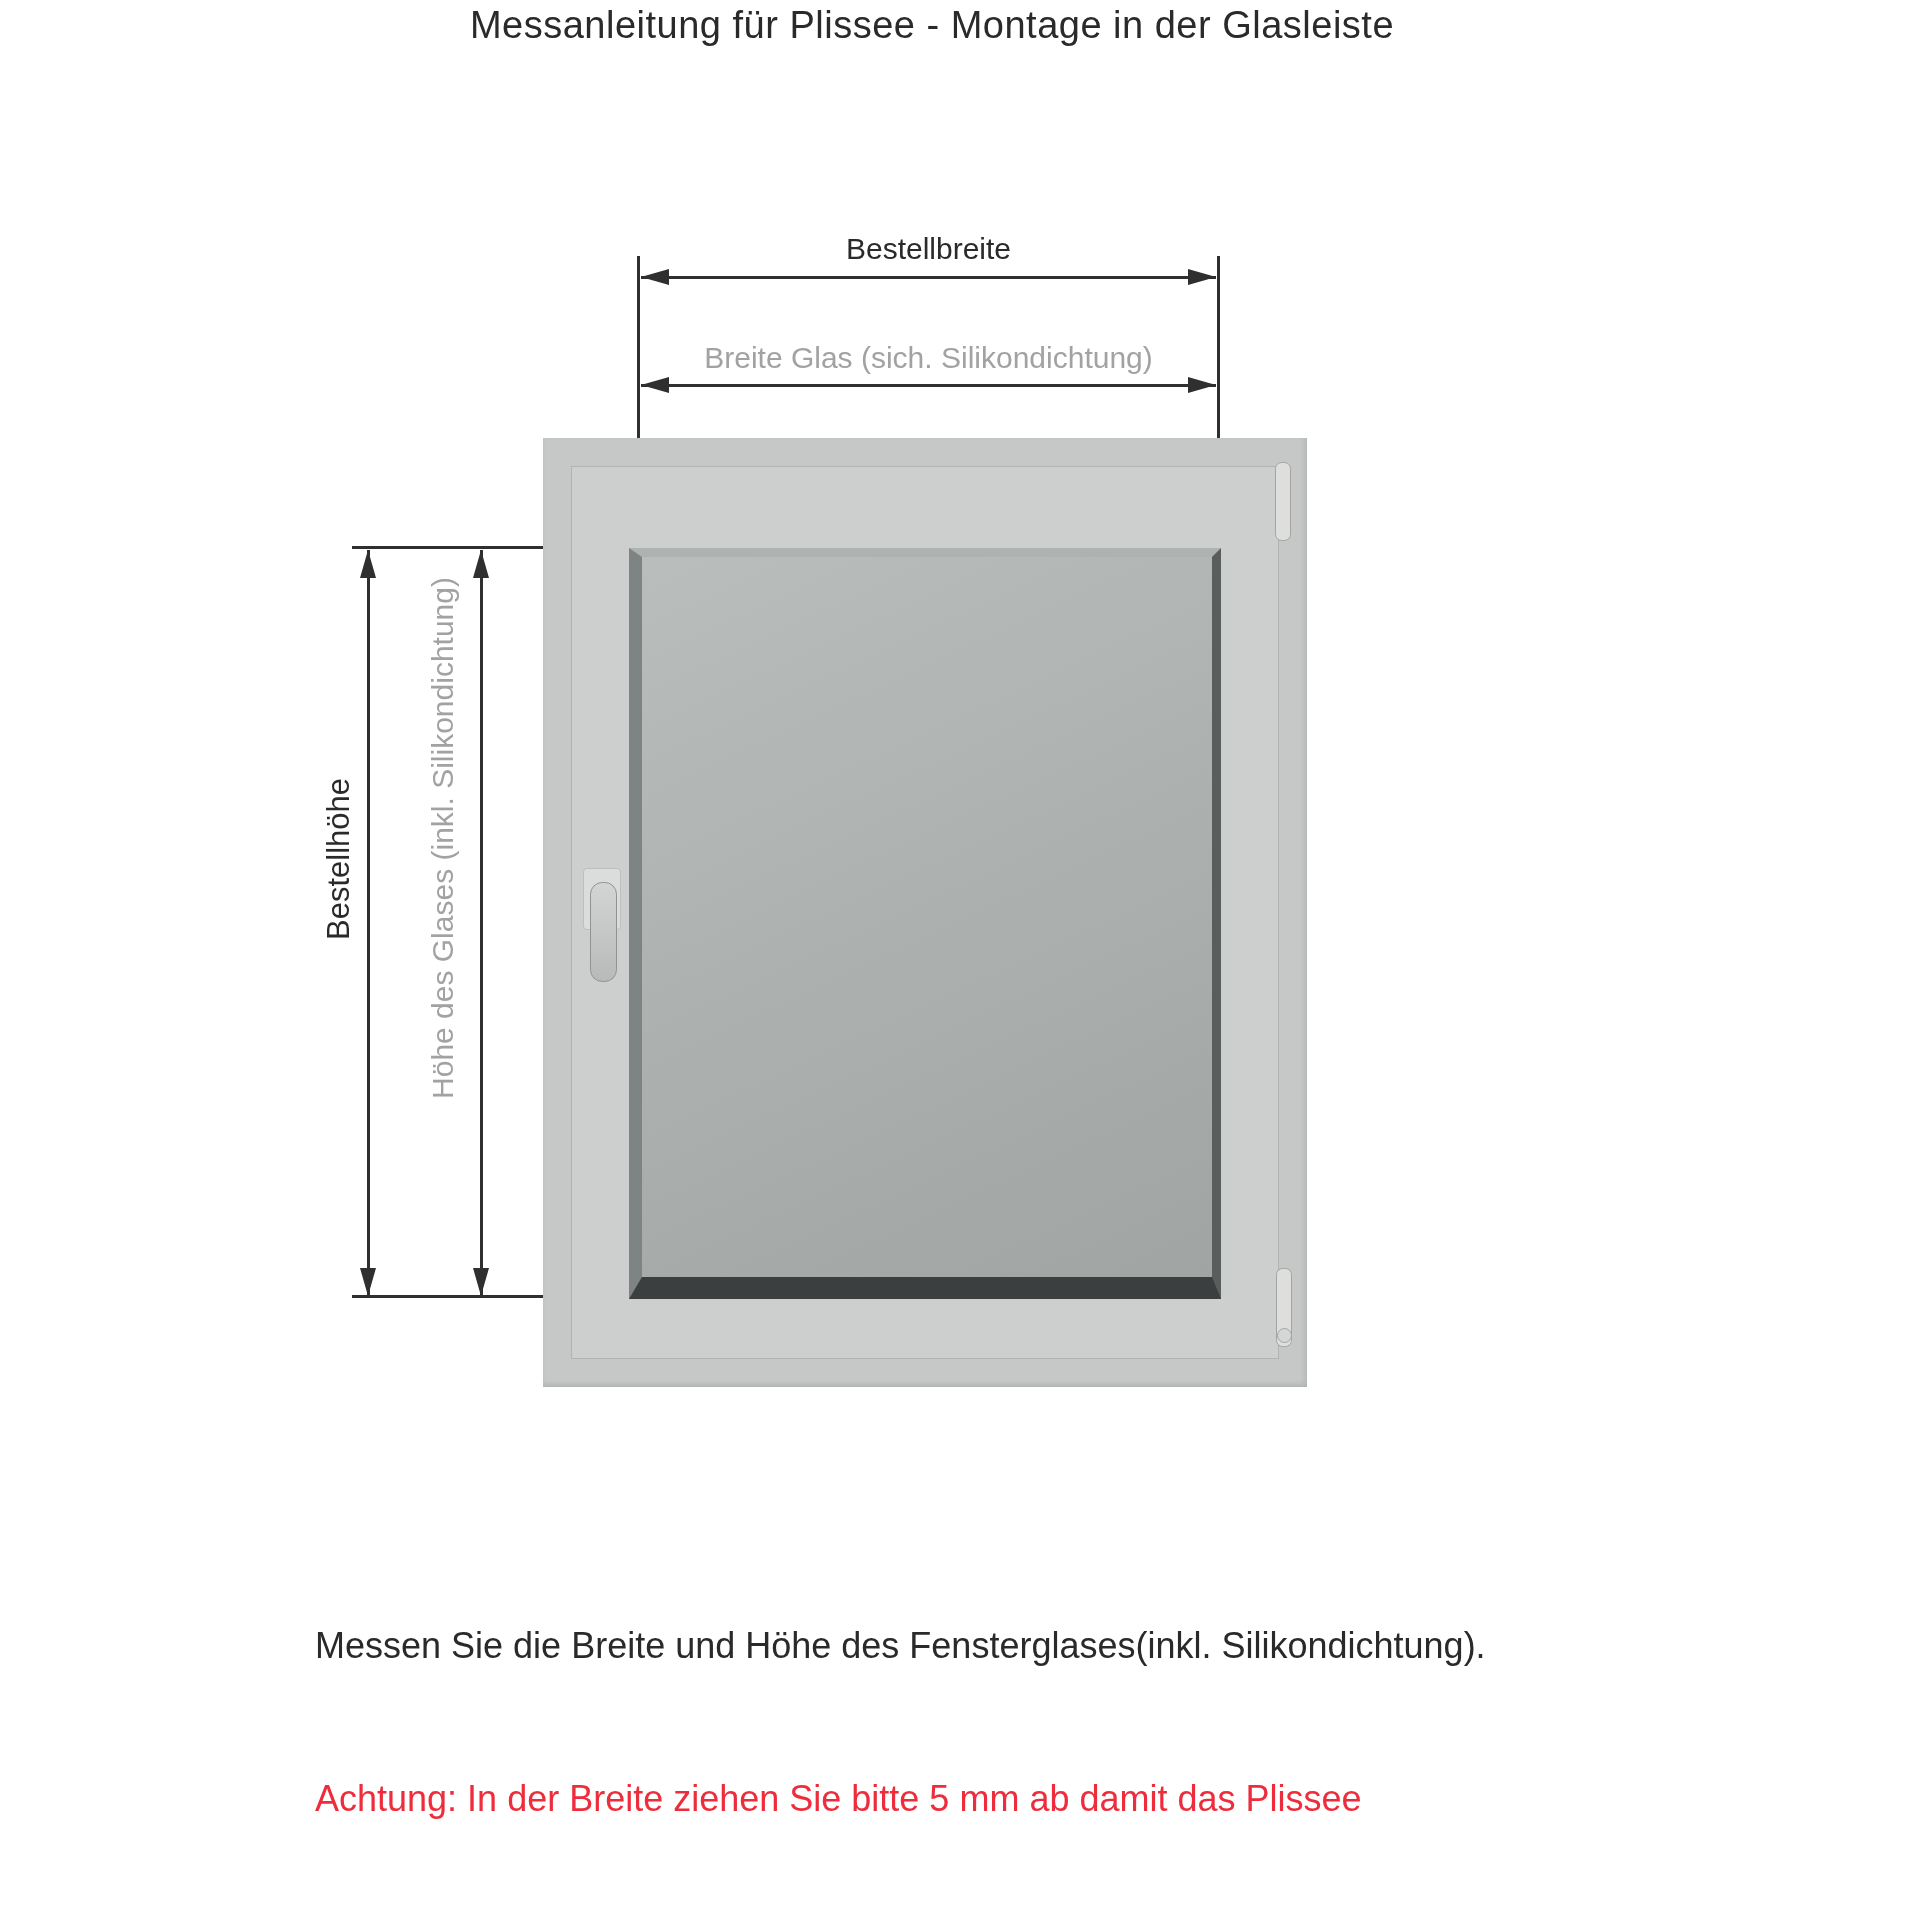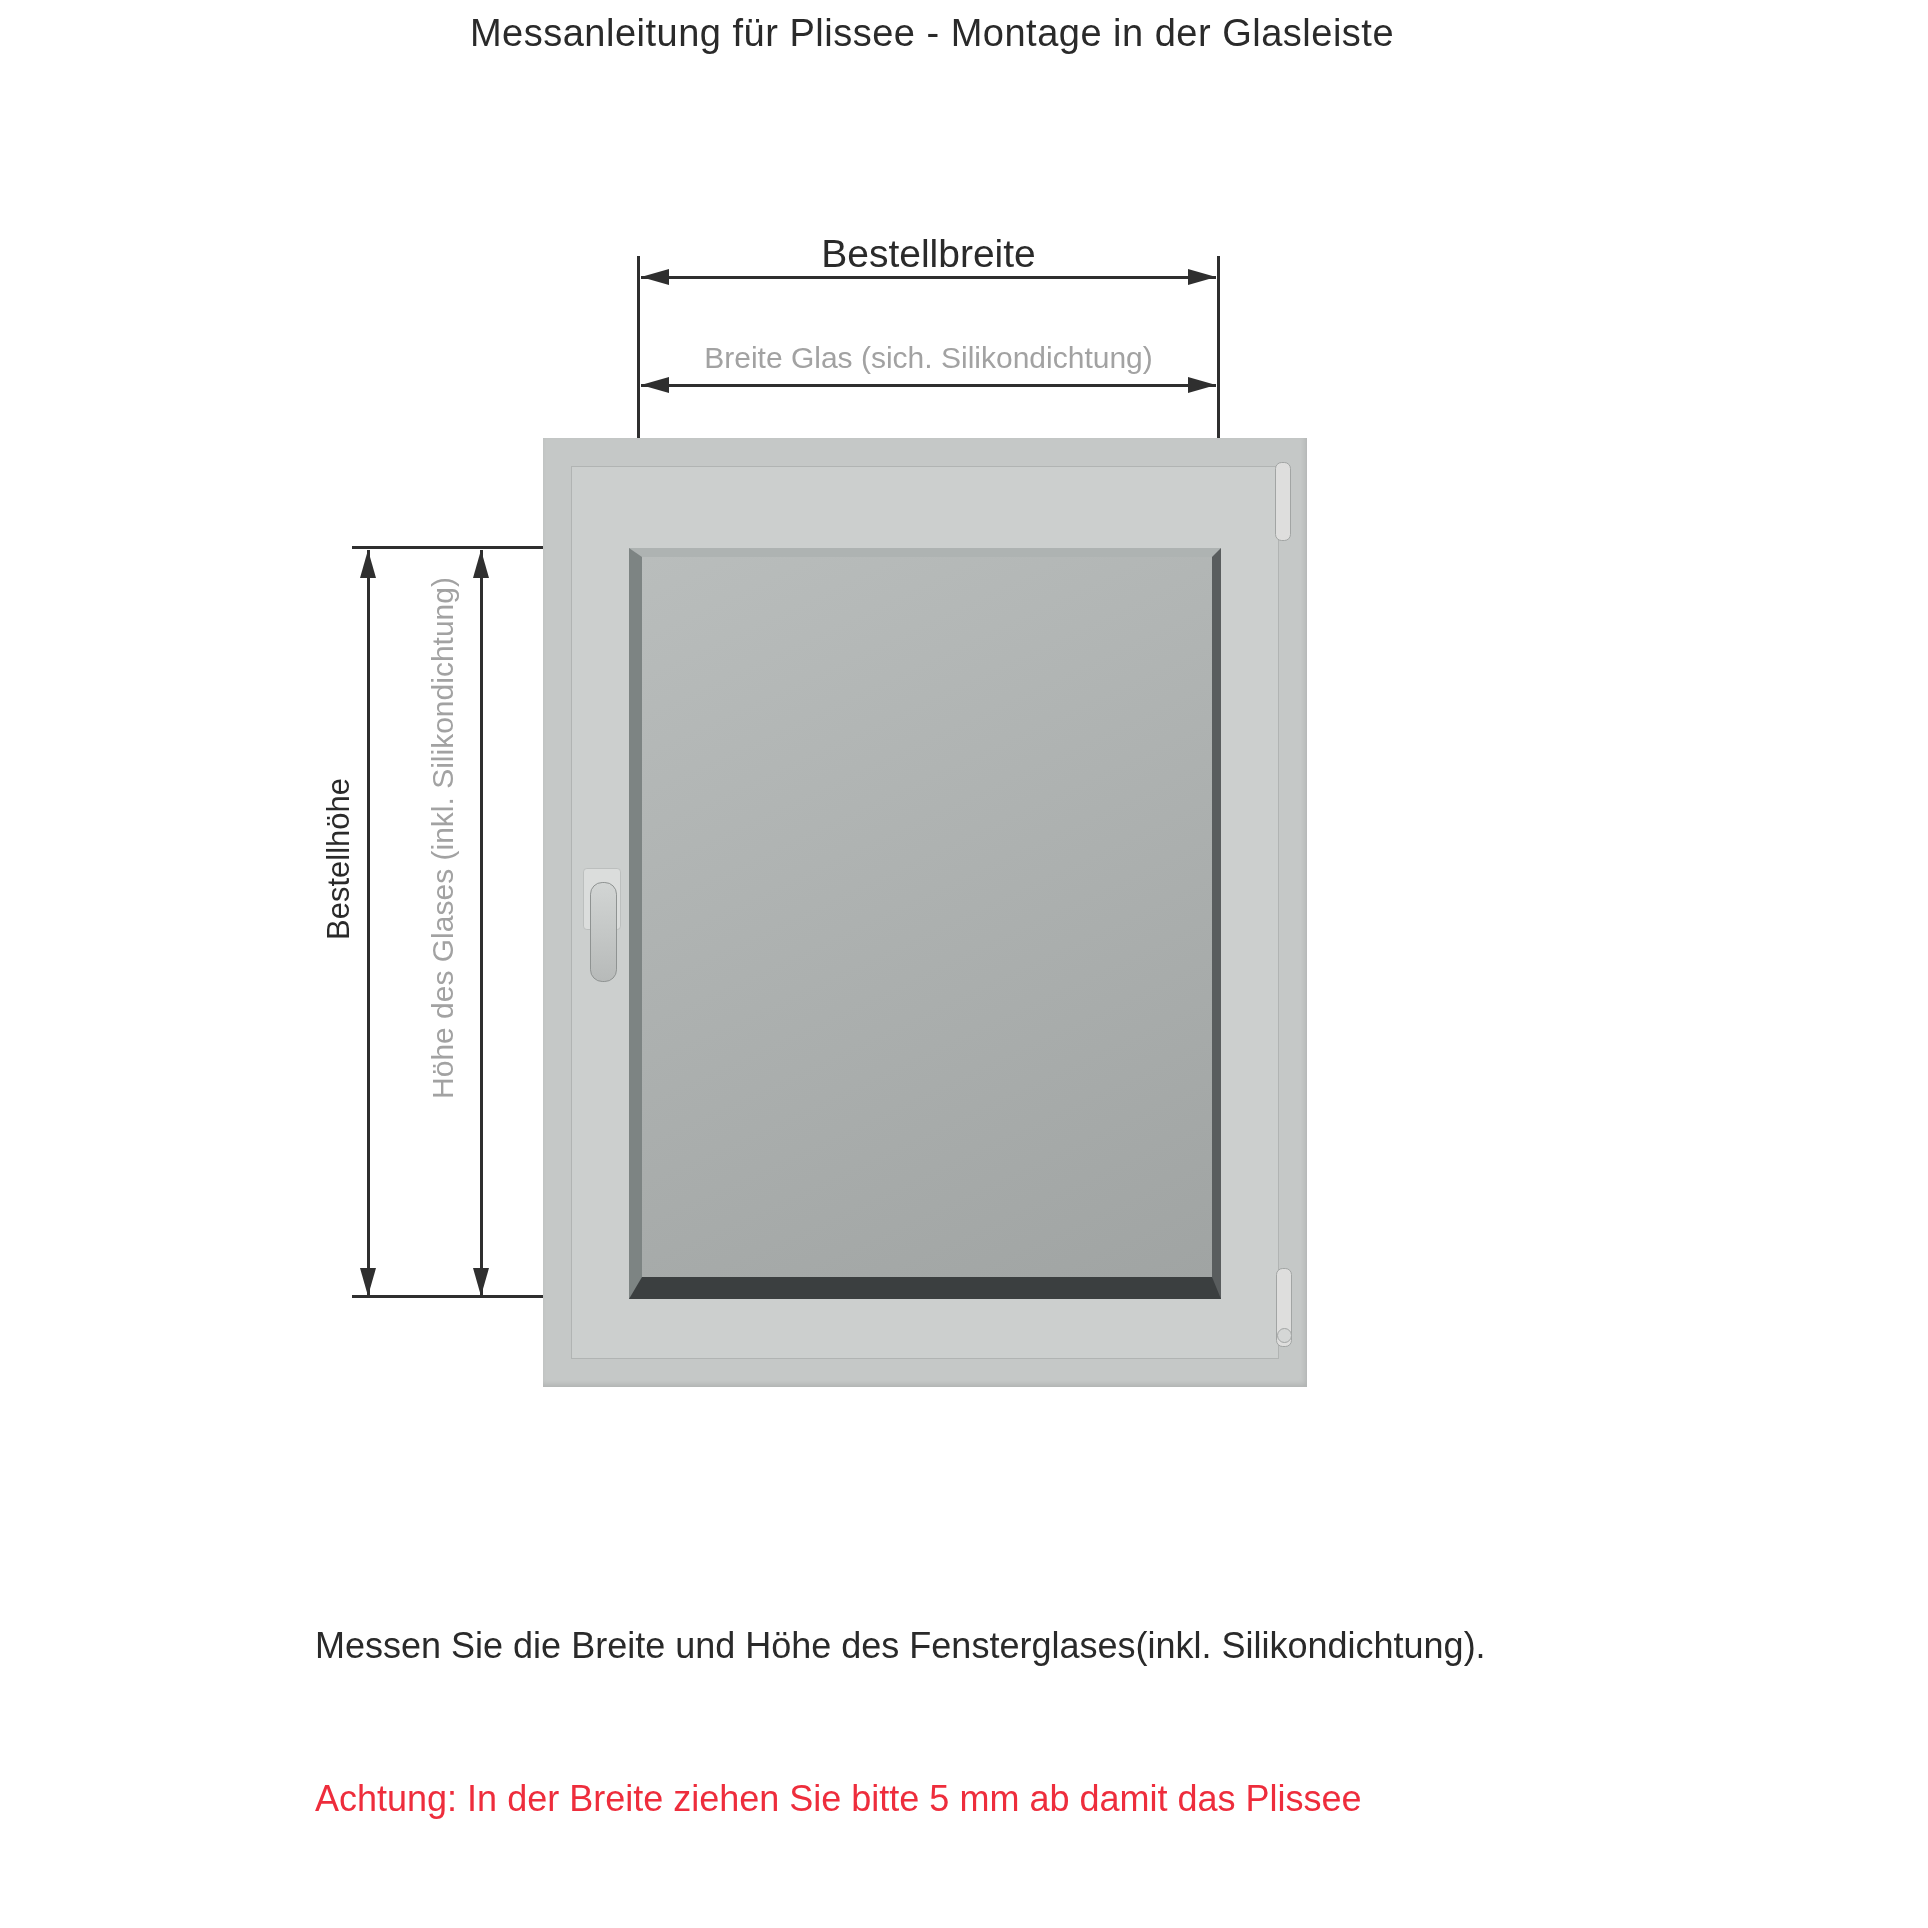--- a/index.html
+++ b/index.html
@@ -1,40 +1,40 @@
 <!DOCTYPE html>
 <html style="--text: #2a2a2a; --line: #2f2f2f; --muted: #a2a2a2; --warning: #ee2d3c; --frame: #c5c8c7; --sash: #cccfce; --glass-a: #b9bdbc; --glass-b: #a0a4a3; --bevel-top: #aeb3b2; --bevel-left: #7d8483; --bevel-right: #595d5e; --bevel-bottom: #3b3f40;font-size:15px"><head>
 <meta charset="utf-8">
 <style>
   html,body{margin:0;padding:0;background:#ffffff;}
   body{width:1928px;height:1928px;position:relative;overflow:hidden;
        font-family:"Liberation Sans", sans-serif;color:var(--text);}
   #canvas{position:absolute;inset:0;}
 
-  .title{position:absolute;left:0;top:12px;width:1864px;text-align:center;
+  .title{position:absolute;left:0;top:4px;width:1864px;text-align:center;
          font-size:38px;letter-spacing:0.5px;color:var(--text);}
 
   
   .tick{position:absolute;background:var(--line);}
   .harrow{position:absolute;height:2.8px;background:var(--line);}
   .harrow::before{content:'';position:absolute;left:0;top:-7.5px;width:0;height:0;
       border-top:8.5px solid transparent;border-bottom:8.5px solid transparent;
       border-right:28px solid var(--line);}
   .harrow::after{content:'';position:absolute;right:0;top:-7.5px;width:0;height:0;
       border-top:8.5px solid transparent;border-bottom:8.5px solid transparent;
       border-left:28px solid var(--line);}
   .varrow{position:absolute;width:2.8px;background:var(--line);}
   .varrow::before{content:'';position:absolute;top:0;left:-7.5px;width:0;height:0;
       border-left:8.5px solid transparent;border-right:8.5px solid transparent;
       border-bottom:28px solid var(--line);}
   .varrow::after{content:'';position:absolute;bottom:0;left:-7.5px;width:0;height:0;
       border-left:8.5px solid transparent;border-right:8.5px solid transparent;
       border-top:28px solid var(--line);}
 
-  .dim-label{position:absolute;font-size:39px;color:var(--text);text-align:center;white-space:nowrap;}
+  .dim-label{position:absolute;font-size:30px;color:var(--text);text-align:center;white-space:nowrap;}
   .dim-label.muted{color:var(--muted);font-size:30px;}
   .vlabel{position:absolute;transform:translate(-50%,-50%) rotate(-90deg);
           transform-origin:center;white-space:nowrap;font-size:31px;}
   .vlabel.muted{color:var(--muted);font-size:30px;}
 
   
   .frame{position:absolute;left:543px;top:438px;width:764px;height:949px;
          background:var(--frame);box-shadow:inset -1.9px -2.8px 5.6px rgba(0,0,0,.10);}
   .sash{position:absolute;left:28px;top:28px;right:28px;bottom:28px;
         background:var(--sash);border:1.9px solid #b1b4b3;}

